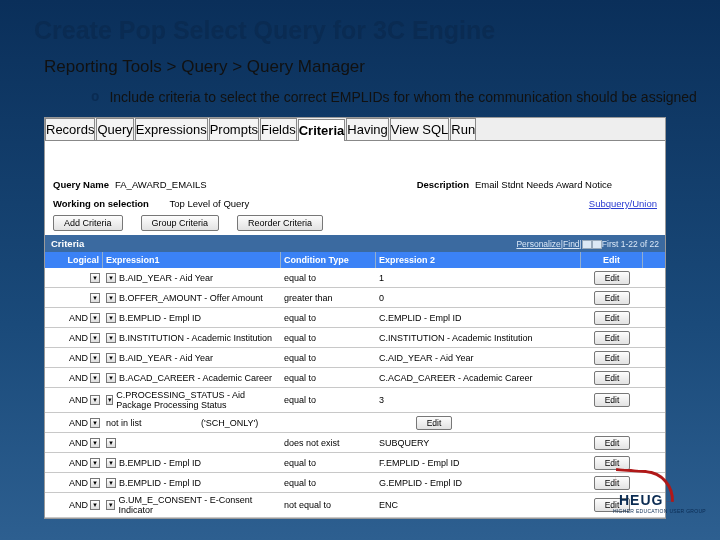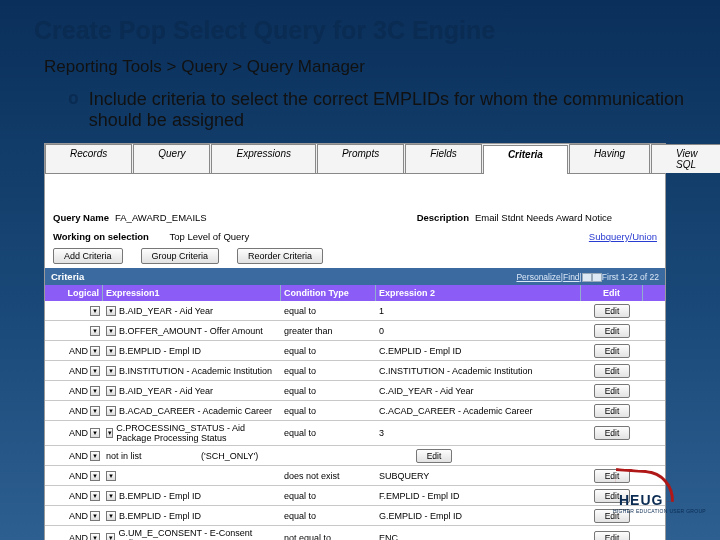--- a/index.html
+++ b/index.html
@@ -28,49 +28,48 @@
     position: relative;
     color: #111;
     font-size: 17px;
     padding: 12px 0 6px 44px;
     z-index: 3;
   }
   .bullet-row {
     position: relative;
     z-index: 3;
     display: flex;
-    padding: 6px 0 6px 68px;
-    font-size: 18px;
+    padding: 6px 0 6px 91px;
+    font-size: 14px;
     color: #111;
   }
   .bullet-row .b { color: #0a2b52; margin-right: 10px; font-family: "Courier New", monospace; font-weight: bold;}
   .app {
     position: relative;
     z-index: 3;
     margin: 6px 0 0 44px;
     width: 622px;
     background: #fff;
     font-size: 10px;
     color: #000;
     border: 1px solid #999;
   }
   .tabs {
     display: flex;
     border-bottom: 1px solid #888;
     background: #eee;
   }
   .tab {
-    padding: 3px 24px;
+    padding: 3px 0;
     border: 1px solid #888;
     border-bottom: none;
     background: #f4f4f4;
     margin-right: 1px;
-    font-size: 10px;
+    font-size: 13px;
     cursor: pointer;
-    font-style: italic;
   }
   .tab.active { background: #fff; font-weight: bold; position: relative; top: 1px;}
   .qhdr {
     display: flex;
     padding: 6px 8px;
     font-size: 9.5px;
     margin-top: 32px;
   }
   .qhdr .lbl { font-weight: bold; }
   .qhdr2 {
@@ -97,21 +96,21 @@
     font-weight: bold;
     padding: 3px 6px;
     display: flex;
     justify-content: space-between;
     align-items: center;
   }
   .crit-bar .tools { font-weight: normal; font-size: 8.5px; display:flex; align-items:flex-end;}
   .crit-bar .tools span { color: #dbe8f7; }
   .hdr-row {
     display: flex;
-    background: #8b5cf6;
+    background: #3b82f6;
     color: #fff;
     font-size: 9px;
     font-weight: bold;
   }
   .row {
     display: flex;
     border-bottom: 1px solid #c8c8c8;
     font-size: 9px;
     min-height: 20px;
     align-items: center;

